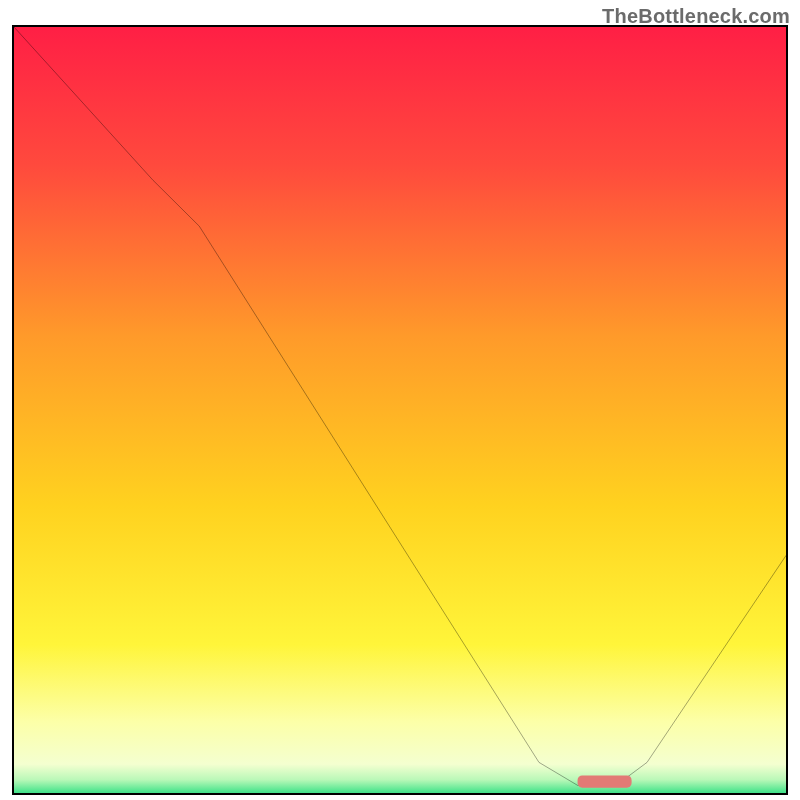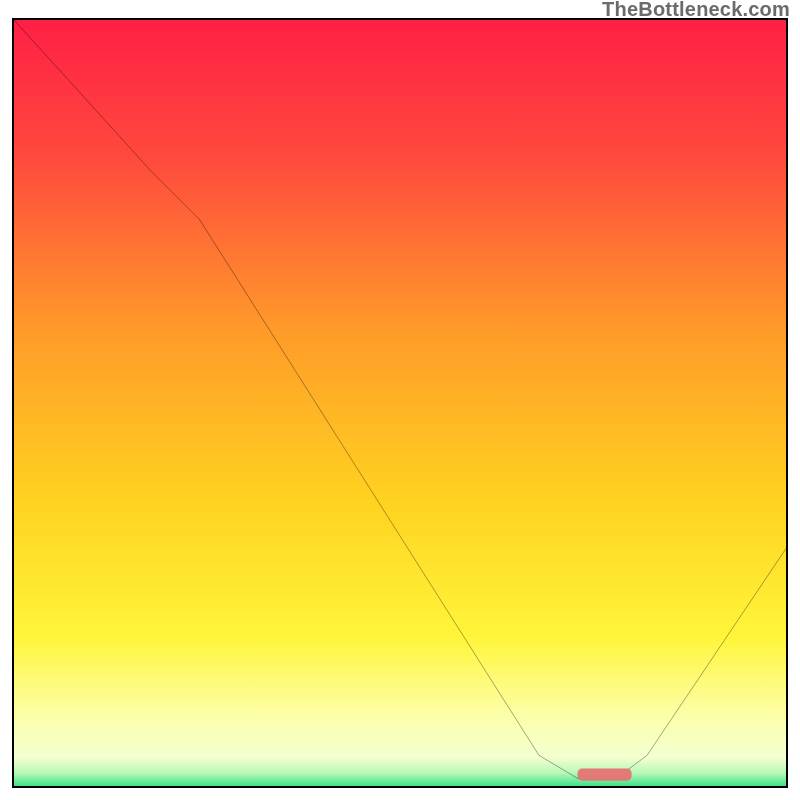--- a/index.html
+++ b/index.html
@@ -8,20 +8,21 @@
     width: 800px;
     height: 800px;
     overflow: hidden;
     background: #ffffff;
     font-family: Arial, Helvetica, sans-serif;
   }
   .chart-container {
     position: relative;
     width: 800px;
     height: 719px;
+    margin-top: 7px;
   }
   .chart-frame {
     position: absolute;
     left: 12px;
     top: 18px;
     width: 776px;
     height: 770px;
     border: 2px solid #000;
     box-sizing: border-box;
     overflow: hidden;

